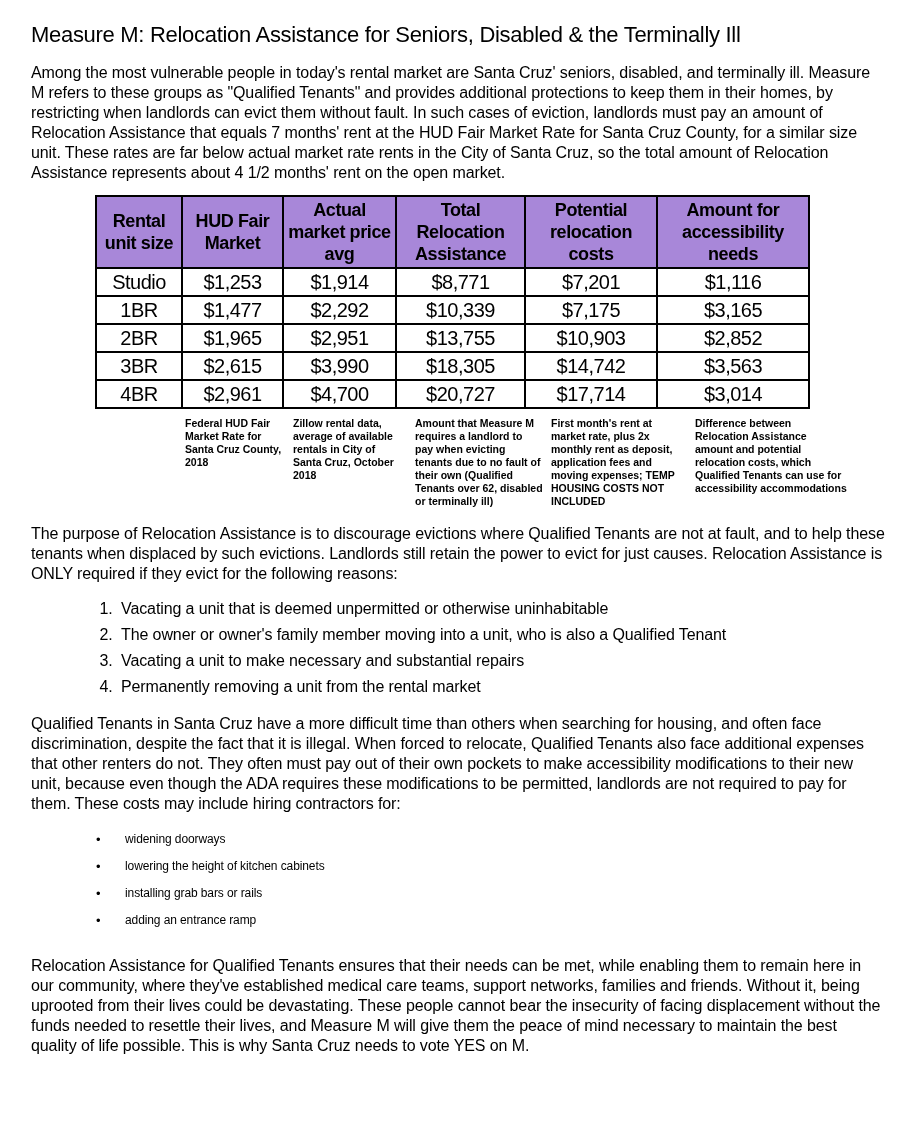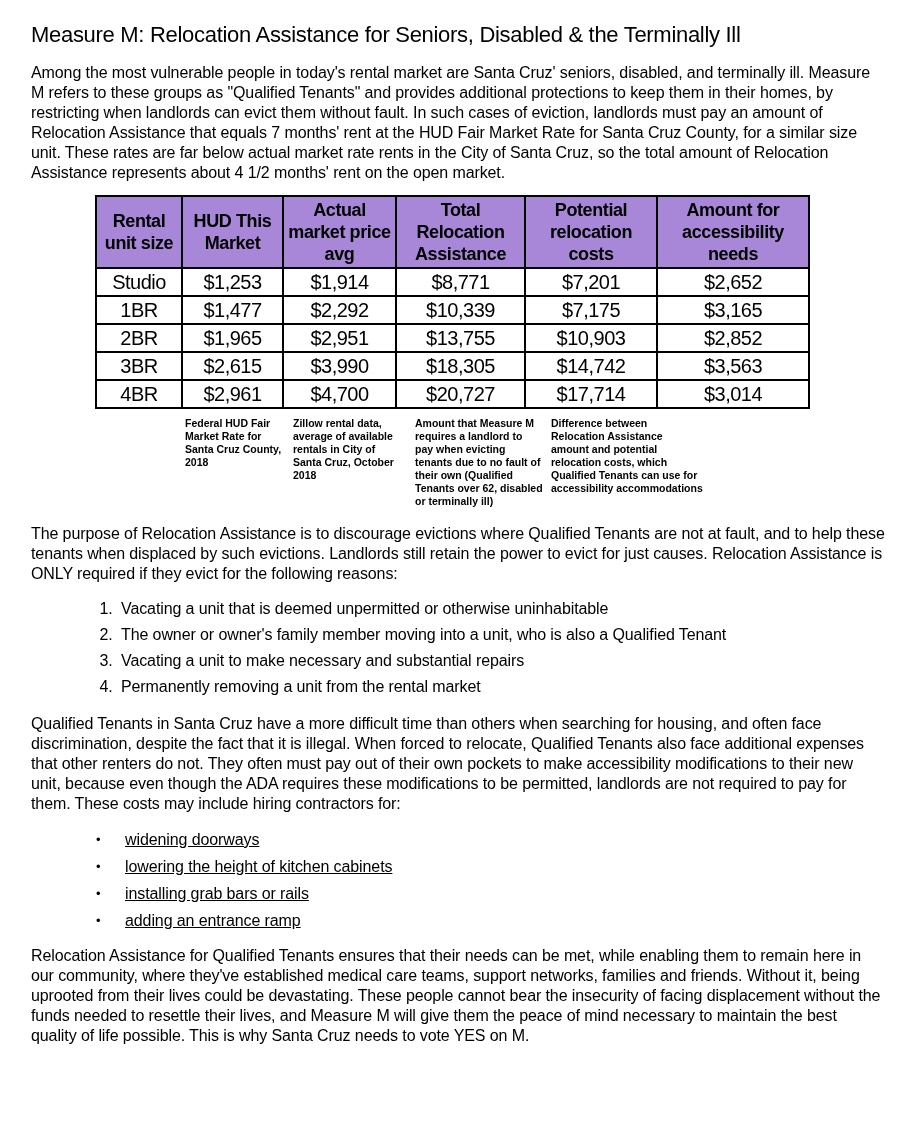--- a/index.html
+++ b/index.html
@@ -86,27 +86,26 @@
   
   ol.reasons {
     margin: 0 0 14px 0;
     padding-left: 86px;
     font-size: 16px;
     line-height: 26px;
     letter-spacing: -0.1px;
   }
   ol.reasons li { padding-left: 4px; }
   ul.costs {
-    margin: 2px 0 12px 0;
+    margin: 2px 0 22px 0;
     padding-left: 94px;
-    font-size: 16px;
+    font-size: 12px;
     line-height: 27px;
     letter-spacing: -0.1px;
     list-style: none;
-    text-decoration: underline;
   }
   ul.costs li { position: relative; }
   ul.costs li::before {
     content: "\2022";
     position: absolute;
     left: -29px;
     font-size: 13px;
   }
 </style>
 </head>
@@ -123,35 +122,35 @@
       <col class="col-1">
         <col class="col-2">
         <col class="col-3">
       <col class="col-4">
         <col class="col-5">
         <col class="col-6">
     </colgroup>
     <thead>
       <tr>
         <th>Rental unit size</th>
-        <th>HUD This Market</th>
+        <th>HUD Fair Market</th>
         <th>Actual market price avg</th>
         <th>Total Relocation Assistance</th>
         <th>Potential relocation costs</th>
         <th>Amount for accessibility needs</th>
       </tr>
     </thead>
     <tbody>
       <tr>
         <td>Studio</td>
         <td>$1,253</td>
         <td>$1,914</td>
         <td>$8,771</td>
         <td>$7,201</td>
-        <td>$2,652</td>
+        <td>$1,116</td>
       </tr>
       <tr>
         <td>1BR</td>
         <td>$1,477</td>
         <td>$2,292</td>
         <td>$10,339</td>
         <td>$7,175</td>
         <td>$3,165</td>
       </tr>
       <tr>
@@ -178,20 +177,21 @@
         <td>$17,714</td>
         <td>$3,014</td>
       </tr>
     </tbody>
   </table>
 
   <div class="footnotes">
     <div class="fn fn-1">Federal HUD Fair Market Rate for Santa Cruz County, 2018</div>
     <div class="fn fn-2">Zillow rental data, average of available rentals in City of Santa Cruz, October 2018</div>
     <div class="fn fn-3">Amount that Measure M requires a landlord to pay when evicting tenants due to no fault of their own (Qualified Tenants over 62, disabled or terminally ill)</div>
+    <div class="fn fn-4">First month's rent at market rate, plus 2x monthly rent as deposit, application fees and moving expenses; TEMP HOUSING COSTS NOT INCLUDED</div>
     <div class="fn fn-5">Difference between Relocation Assistance amount and potential relocation costs, which Qualified Tenants can use for accessibility accommodations</div>
   </div>
 
   <p class="body-text">The purpose of Relocation Assistance is to discourage evictions where Qualified Tenants are not at fault, and to help these tenants when displaced by such evictions.  Landlords still retain the power to evict for just causes.  Relocation Assistance is ONLY required if they evict for the following reasons:</p>
 
   <ol class="reasons">
     <li>Vacating a unit that is deemed unpermitted or otherwise uninhabitable</li>
     <li>The owner or owner's family member moving into a unit, who is also a Qualified Tenant</li>
     <li>Vacating a unit to make necessary and substantial repairs</li>
     <li>Permanently removing a unit from the rental market</li>

